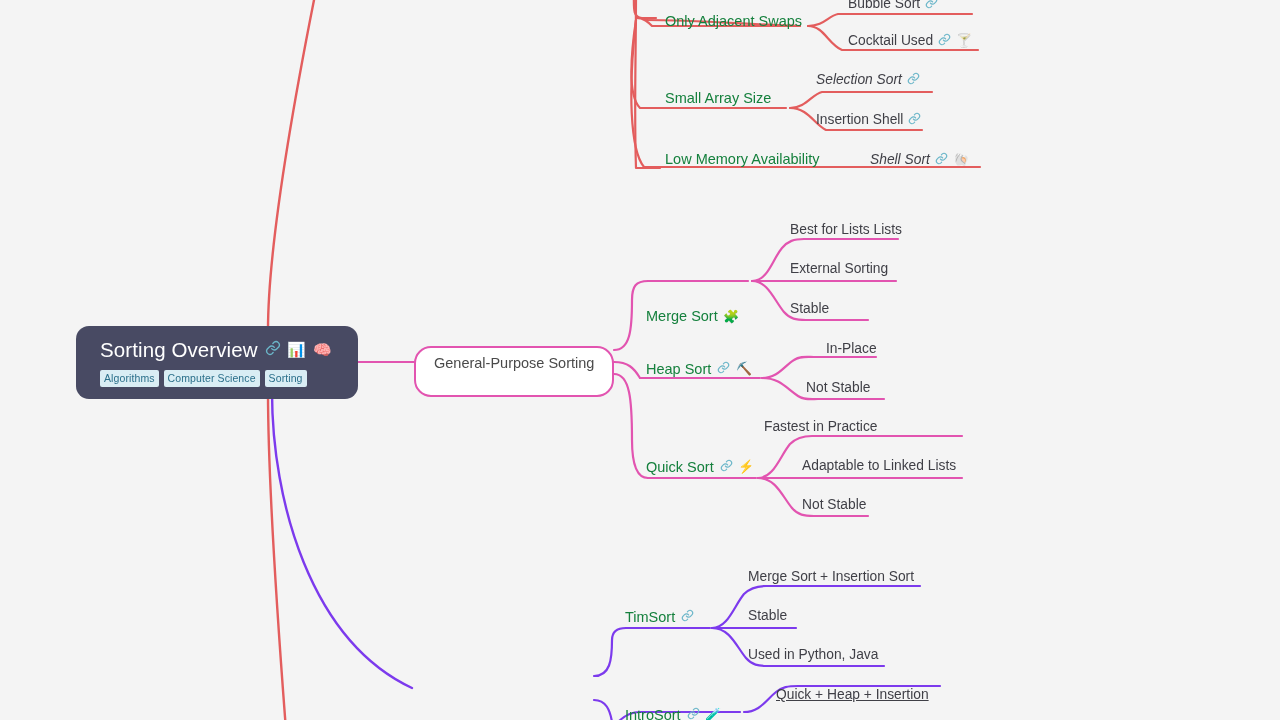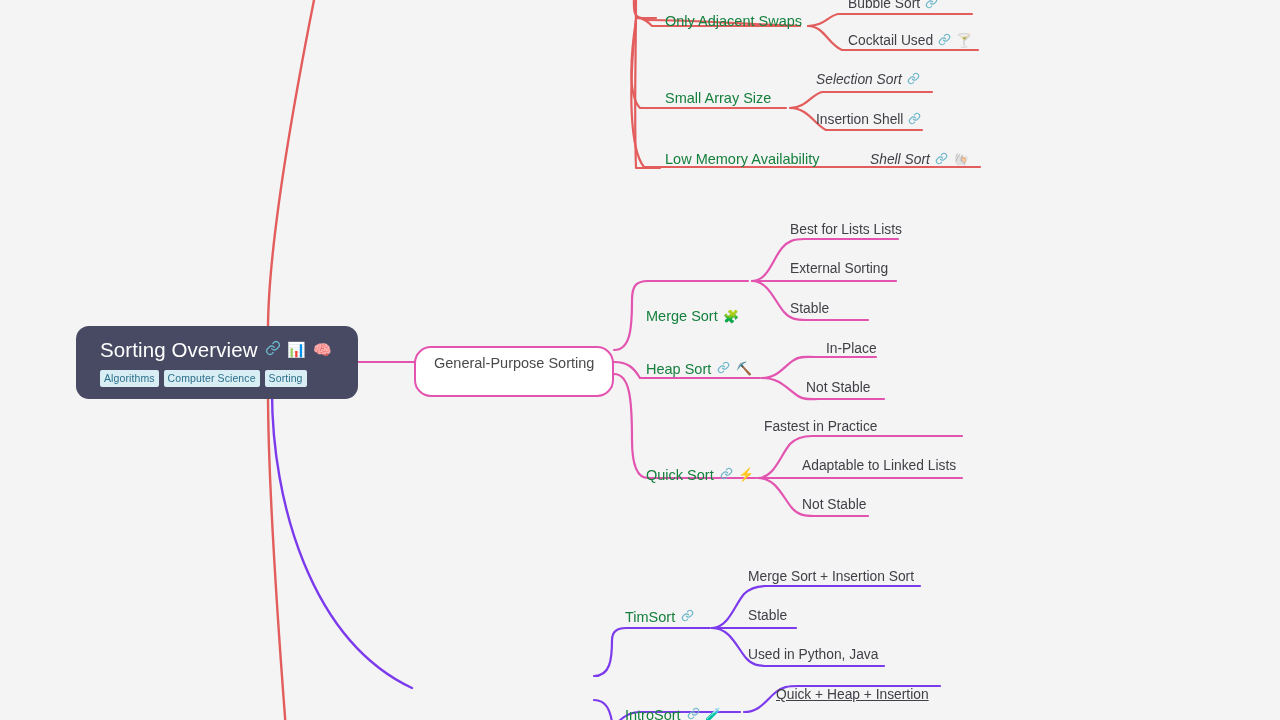--- a/index.html
+++ b/index.html
@@ -321,21 +321,21 @@
     <span class="inline-emoji">⛏️</span>
   </div>
 
   <div class="node-l3" style="left:806px; top:342px;margin-left:20px;">
     <span>In-Place</span>
   </div>
   <div class="node-l3" style="left:806px; top:381px;">
     <span>Not Stable</span>
   </div>
 
-  <div class="node-l2" style="left:646px; top:459px;margin-top:8px;">
+  <div class="node-l2" style="left:646px; top:459px;">
     <span>Quick Sort</span>
     <span class="link-glyph">
       <svg width="13" height="13" viewBox="0 0 24 24" fill="none" stroke="#6bb6c9" stroke-width="2.2" stroke-linecap="round">
         <path d="M10 13a5 5 0 0 0 7.5.5l3-3a5 5 0 0 0-7-7l-1.7 1.7"></path>
         <path d="M14 11a5 5 0 0 0-7.5-.5l-3 3a5 5 0 0 0 7 7l1.7-1.7"></path>
       </svg>
     </span>
     <span class="inline-emoji">⚡</span>
   </div>
 

